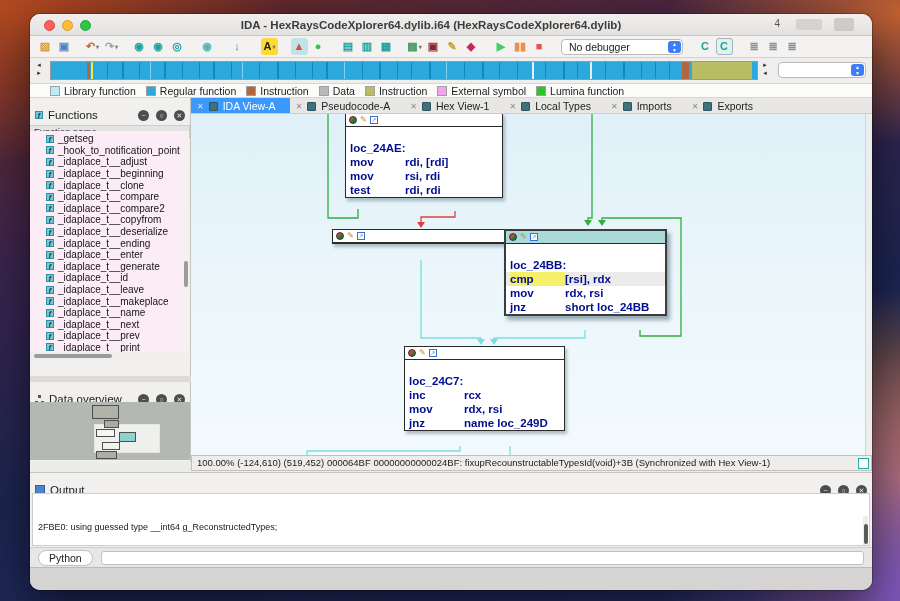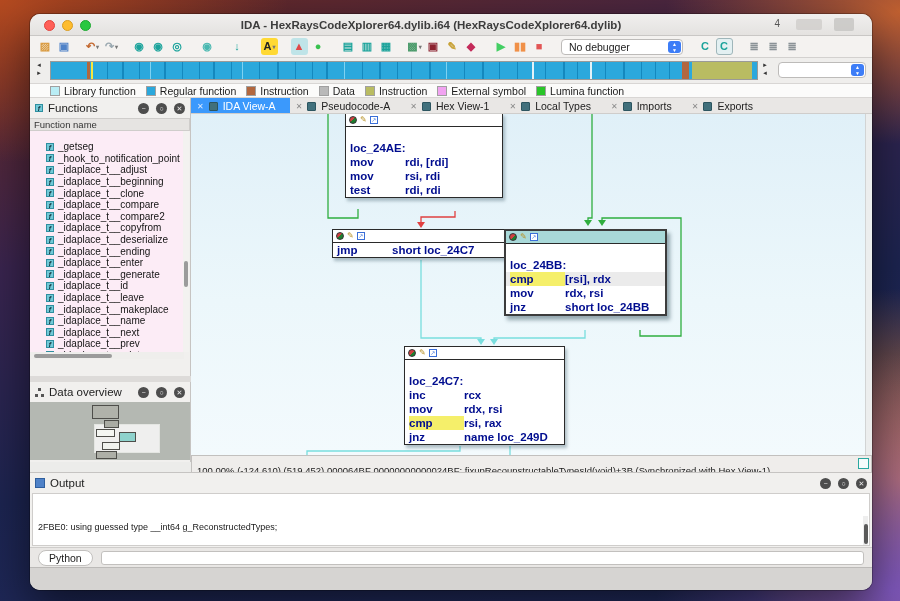--- a/index.html
+++ b/index.html
@@ -56,26 +56,26 @@
   .leg{display:inline-flex;align-items:center;gap:4px;margin-right:10px;font-size:10.5px;color:#1c1c1c;white-space:nowrap;}
   .sw{width:10px;height:10px;border:1px solid #a0a0a0;display:inline-block;}
   
   .tabsrow{position:absolute;left:161px;top:84px;width:681px;height:16px;background:#e9e7e5;border-bottom:1px solid #cfcdcb;
     display:flex;align-items:stretch;overflow:hidden;}
   .tab{display:inline-flex;align-items:center;height:16px;padding:0 14px 0 6px;font-size:10.5px;color:#222;gap:5px;white-space:nowrap;}
   .tab .tx{color:#8a8a8a;font-size:8px;}
   .tab .tic{width:9px;height:9px;background:#41707c;border:1px solid #2c5560;border-radius:1px;flex:0 0 auto;}
   
   .fn-panel{position:absolute;left:0;top:84px;width:161px;height:278px;background:#f1f0ee;border-right:1px solid #c6c4c2;}
-  .panel-title{height:20px;display:flex;align-items:center;padding:0 5px;gap:5px;font-size:11.5px;color:#222;}
+  .panel-title{height:20px;display:flex;align-items:center;padding:0 5px;gap:5px;font-size:11.5px;color:#222;margin-top:7px;}
   .pbtns{margin-left:auto;display:flex;gap:7px;}
   .pbtn{width:11px;height:11px;border-radius:50%;background:#4d4d4d;color:#e6e6e6;font-size:7px;line-height:11px;text-align:center;}
   .fn-colhdr{height:13px;background:#e6e4e2;border:1px solid #cfcdcb;border-left:none;font-size:9.5px;color:#333;
     padding:0 4px;line-height:12px;}
-  .fn-list{position:absolute;left:0;top:33px;width:154px;height:221px;background:var(--list-pink);overflow:hidden;padding-top:16px;}
+  .fn-list{position:absolute;left:0;top:33px;width:154px;height:221px;background:var(--list-pink);overflow:hidden;padding-top:8px;}
   .fn-list-inner{margin-top:-6px;}
   .fitem{display:flex;align-items:center;gap:4px;height:11.6px;padding-left:16px;white-space:nowrap;}
   .ficon{width:8px;height:8px;background:#72cad8;border:1px solid #2e8fa0;color:#14323c;font-size:7px;font-style:italic;
     font-weight:bold;line-height:7px;text-align:center;flex:0 0 auto;}
   .fname{font-size:10px;color:#141414;}
   .fvscroll{position:absolute;right:1px;top:33px;width:6px;height:221px;background:#f3f2f0;}
   .fvthumb{position:absolute;left:1px;top:130px;width:4px;height:26px;background:#9b9b9b;border-radius:2px;}
   .fhscroll{position:absolute;left:0;top:254px;width:154px;height:7px;background:#efeeec;}
   .fhthumb{position:absolute;left:4px;top:1.5px;width:78px;height:4px;background:#9b9b9b;border-radius:2px;}
   .fn-status{position:absolute;left:2px;top:262px;width:151px;height:15px;background:#e3e1df;border:1px solid #bbb9b7;
@@ -99,21 +99,21 @@
   .bh{height:13px;background:#fff;border-bottom:1px solid #2a2a2a;display:flex;align-items:center;gap:3px;padding:0 3px;}
   .bi-circle{width:8px;height:8px;border-radius:50%;background:linear-gradient(135deg,#d04040 50%,#1e7e2e 50%);border:.5px solid #333;}
   .bi-pencil{font-size:8px;line-height:8px;color:#b8932a;font-weight:normal;}
   .bi-chart{width:8px;height:8px;background:#fff;border:1px solid #3a6fd8;color:#3a6fd8;font-size:6px;line-height:6px;text-align:center;font-weight:normal;}
   .block.current{border:2px solid #3c3c3c;box-shadow:3px 4px 4px rgba(40,70,85,.45);}
   .block.current .bh{background:var(--block-current-header);}
   .asm-line{height:14px;line-height:14px;white-space:pre;padding:0 4px;}
   .asm-line .mn{display:inline-block;width:55px;}
   .asm-line .num{color:#0a8f0a;}
   .gstatus{position:absolute;left:161px;top:441px;width:681px;height:16px;background:#efedeb;border:1px solid #c2c0be;
-    font-family:"DejaVu Sans Mono",monospace;font-size:9.5px;line-height:14px;color:#1a1a1a;padding:8px 5px;white-space:nowrap;overflow:hidden;}
+    font-family:"DejaVu Sans Mono",monospace;font-size:9.5px;line-height:14px;color:#1a1a1a;padding:0 5px;white-space:nowrap;overflow:hidden;}
   .ggrip{position:absolute;right:2px;top:2px;width:11px;height:11px;border:1px solid #2aa8a0;background:#f6fbfb;}
   
   .out-panel{position:absolute;left:0;top:458px;width:842px;height:75px;background:#f1f0ee;border-top:1px solid #c6c4c2;}
   .out-icon{width:10px;height:10px;background:#4f82c8;border:1px solid #2f5f9e;}
   .out-content{position:absolute;left:2px;top:20px;width:838px;height:53px;background:#fff;border:1px solid #cfcdcb;overflow:hidden;}
   .out-lines{margin-top:-4px;padding-left:5px;font-family:"DejaVu Sans Mono",monospace;font-size:9px;line-height:10.5px;
     color:#1a1a1a;white-space:pre;}
   .ovscroll{position:absolute;right:1px;top:22px;width:5px;height:30px;background:#eee;}
   .ovthumb{position:absolute;left:.5px;top:8px;width:4px;height:20px;background:#5a5a5a;border-radius:2px;}
   
@@ -656,21 +656,20 @@
 
       </div>
 
       <div class="block" style="left:141px;top:115px;width:173px;">
         <div class="bh">
           <span class="bi-circle"></span>
           <span class="bi-pencil">✎</span>
           <span class="bi-chart">↗</span>
         </div>
 
-          <div class="asm-line"><span class="lbl"></span><span class="mn">jmp</span><span class="ops">short loc_24C7</span><span class="num"></span><span class="ops"></span></div>
 
       </div>
 
       <div class="block current" style="left:313px;top:115px;width:163px;">
         <div class="bh">
           <span class="bi-circle"></span>
           <span class="bi-pencil">✎</span>
           <span class="bi-chart">↗</span>
         </div>
 
@@ -695,21 +694,20 @@
         </div>
 
           <div class="asm-line"><span class="lbl"></span><span class="mn"></span><span class="ops"></span><span class="num"></span><span class="ops"></span></div>
 
           <div class="asm-line"><span class="lbl">loc_24C7:</span><span class="mn"></span><span class="ops"></span><span class="num"></span><span class="ops"></span></div>
 
           <div class="asm-line"><span class="lbl"></span><span class="mn">inc</span><span class="ops">rcx</span><span class="num"></span><span class="ops"></span></div>
 
           <div class="asm-line"><span class="lbl"></span><span class="mn">mov</span><span class="ops">rdx, rsi</span><span class="num"></span><span class="ops"></span></div>
 
-          <div class="asm-line"><span class="lbl"></span><span class="mn" style="background: rgb(245, 239, 106);">cmp</span><span class="ops">rsi, rax</span><span class="num"></span><span class="ops"></span></div>
 
           <div class="asm-line"><span class="lbl"></span><span class="mn">jnz</span><span class="ops">name loc_249D</span><span class="num"></span><span class="ops"></span></div>
 
       </div>
 
       <div class="gscroll"></div>
     </div>
 
     <div class="gstatus">
       <span>100.00% (-124,610) (519,452) 000064BF 00000000000024BF: fixupRecounstructableTypesId(void)+3B (Synchronized with Hex View-1)</span>

